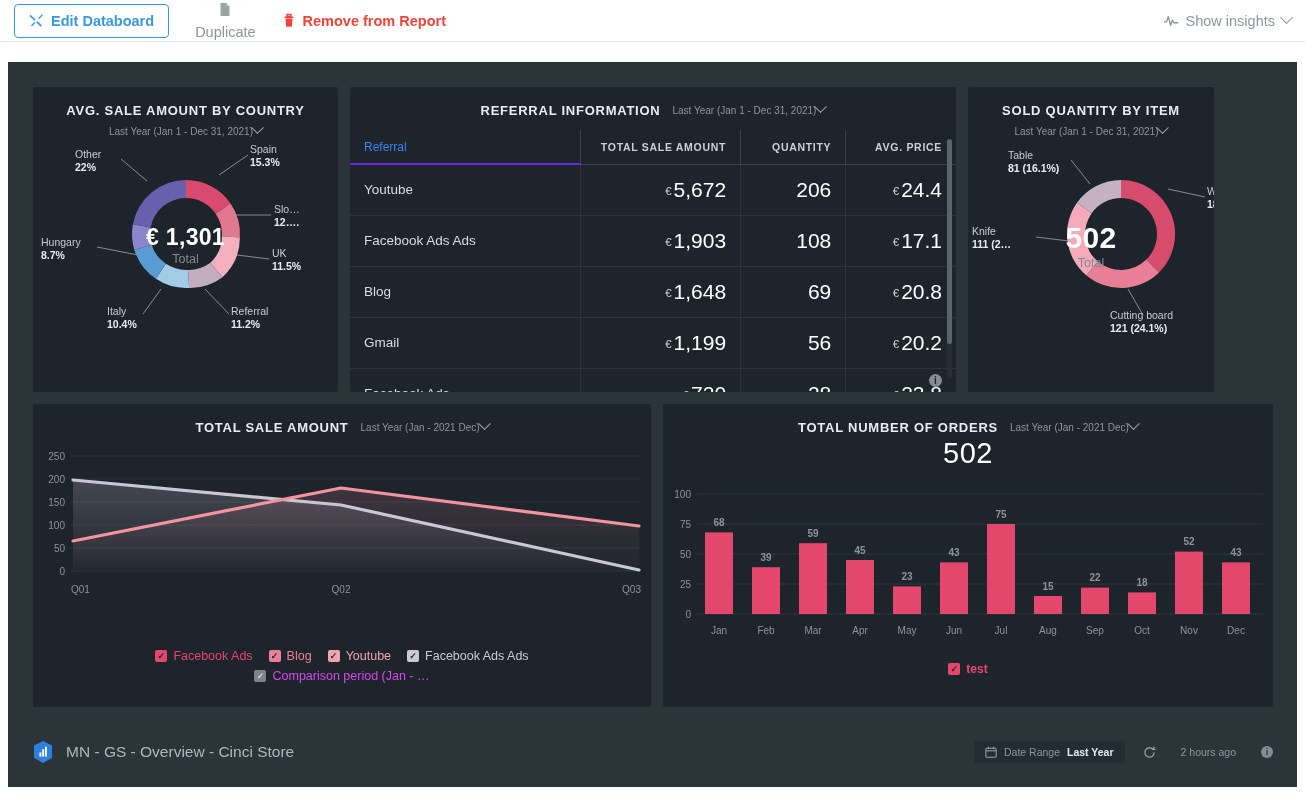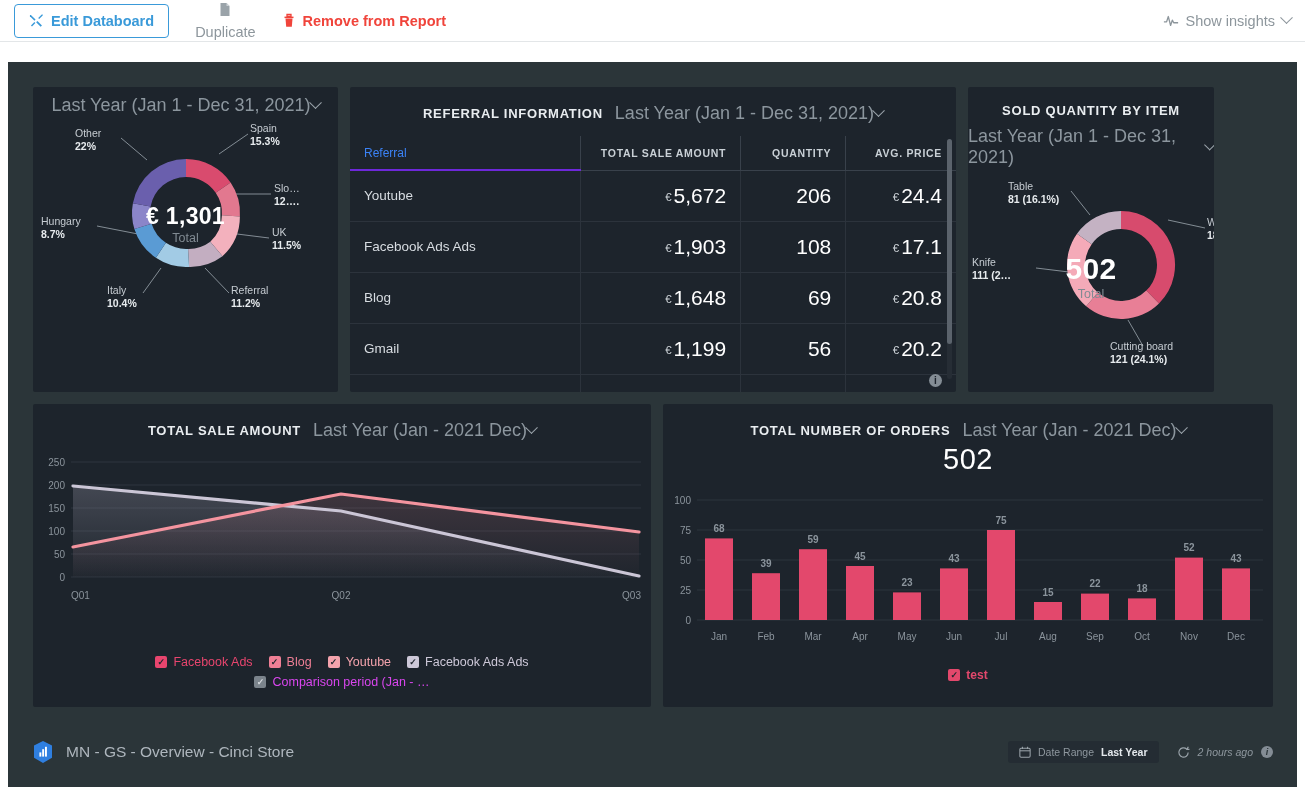--- a/index.html
+++ b/index.html
@@ -57,21 +57,21 @@
 
   .ptitle-row {
     display: flex; align-items: center; justify-content: center;
     gap: 12px; padding-top: 16px;
   }
   .ptitle {
     color: #e9edf0; font-size: 13px; font-weight: 700;
     letter-spacing: 0.75px; text-transform: uppercase;
   }
   .prange {
-    color: #8c969e; font-size: 18px; display: inline-flex; align-items: center; gap: 0;
+    color: #8c969e; font-size: 10px; display: inline-flex; align-items: flex-start; gap: 0;
     cursor: pointer;
   }
   .prange.stack { display: flex; justify-content: center; margin-top: 8px; }
   .chev { display:inline-block; width: 9px; height: 9px; border-right: 1.6px solid #9aa3aa;
           border-bottom: 1.6px solid #9aa3aa; transform: rotate(45deg) translate(-2px,-2px); }
 
   
   .donut-wrap { position: relative; width: 100%; height: 215px; }
   .donut-center {
     position: absolute; left: 50%; top: 50%; transform: translate(-50%,-50%);
@@ -130,21 +130,21 @@
     display: flex; align-items: center;
   }
   .f-logo { width: 20px; height: 22px; margin-right: 13px; }
   .f-title { color: #aeb6bd; font-size: 15.5px; }
   .f-right { margin-left: auto; display: flex; align-items: center; gap: 18px; }
   .chip {
     display: flex; align-items: center; gap: 7px; background: #242c33;
     border-radius: 3px; padding: 5px 11px; font-size: 10.5px; color: #8e979e;
   }
   .chip b { color: #e4e9ed; font-weight: 700; }
-  .refresh { display: flex; align-items: center; gap: 8px; font-size: 10.5px; color: #8e979e; font-style: italic; }
+  .refresh { display: flex; align-items: center; gap: 25px; font-size: 10.5px; color: #8e979e; }
   .dot-i { width: 12px; height: 12px; border-radius: 50%; background:#848d95; color:#2b3539;
            font-size: 9px; font-weight: 700; text-align:center; line-height: 12px;}
 </style>
 </head>
 <body>
 
 <div id="root">
 
   <div class="toolbar">
     <div class="btn-edit">
@@ -187,20 +187,23 @@
       </span>
       <span>Show insights</span>
       <span class="chev" style="border-color:#8d969c"></span>
     </div>
   </div>
 
   <div class="board">
     <div class="grid">
 
       <div class="panel p-country">
+        <div class="ptitle-row">
+          <span class="ptitle">AVG. SALE AMOUNT BY COUNTRY</span>
+        </div>
         <div class="prange stack">
           <span>Last Year (Jan 1 - Dec 31, 2021)</span>
           <span class="chev"></span>
         </div>
 
         <div class="donut-wrap">
           <svg width="305" height="215" viewBox="0 0 305 215">
 
             <g stroke="#8f98a0" stroke-width="0.9" fill="none">
               <line x1="186" y1="38" x2="215" y2="18"></line>

